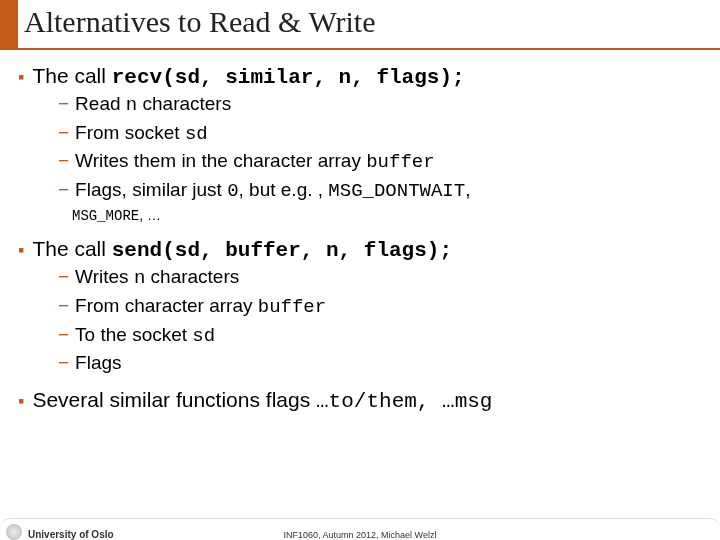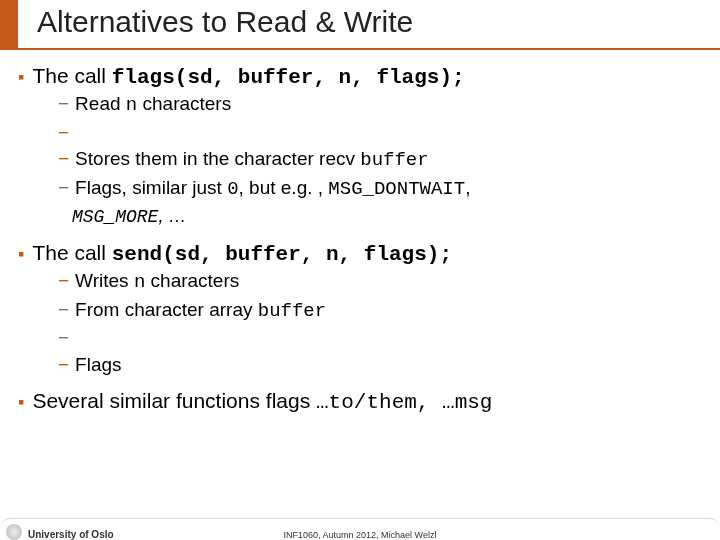--- a/index.html
+++ b/index.html
@@ -17,23 +17,23 @@
     height: 48px;
   }
   .orange-block {
     width: 18px;
     background: #c25a1a;
   }
   .title-text {
     font-size: 30px;
     font-weight: 400;
     color: #222;
-    padding-left: 19px;
+    padding-left: 6px;
     line-height: 44px;
-    font-family: Liberation Sans, sans-serif;
+    font-family: Liberation Serif, serif;
   }
   .title-underline {
     height: 2px;
     background: #c25a1a;
     width: 100%;
   }
   .content {
     padding: 14px 18px 0 18px;
   }
   .top-item {
@@ -66,23 +66,22 @@
   .dash {
     color: #c25a1a;
     margin-right: 6px;
     font-size: 19px;
   }
   .mono {
     font-family: "Courier New", monospace;
   }
   .cont {
     padding-left: 54px;
-    font-size: 18px;
+    font-size: 14px;
     line-height: 1.35;
-    font-style: italic;
   }
   .footer {
     position: absolute;
     bottom: 0;
     left: 0;
     right: 0;
     height: 22px;
     border-top: 1px solid #ddd;
     display: flex;
     align-items: flex-end;
@@ -119,34 +118,35 @@
   <div class="title-text">Alternatives to Read &amp; Write</div>
 </div>
 <div class="title-underline"></div>
 
 <div class="content">
 
   <div class="top-item">
     <div class="bullet-row">
       <span class="square-bullet">▪</span>
       <span>
-        <span>The call </span><span class="mono bold">flags(sd, buffer, n, flags);</span>
+        <span>The call </span><span class="mono bold">recv(sd, similar, n, flags);</span>
       </span>
     </div>
     <div class="sub-list">
       <div class="sub-item">
           <span class="dash">−</span>
           <span><span>Read </span><span class="mono">n</span><span> characters</span></span>
         </div>
       <div class="sub-item">
           <span class="dash">−</span>
+          <span><span>From socket </span><span class="mono">sd</span></span>
         </div>
       <div class="sub-item">
           <span class="dash">−</span>
-          <span><span>Stores them in the character recv </span><span class="mono">buffer</span></span>
+          <span><span>Writes them in the character array </span><span class="mono">buffer</span></span>
         </div>
       <div class="sub-item">
           <span class="dash">−</span>
           <span><span>Flags, similar just </span><span class="mono">0</span><span>, but e.g. , </span><span class="mono">MSG_DONTWAIT</span><span>,</span></span>
         </div>
     </div>
     <div class="cont"><span class="mono">MSG_MORE</span><span>, …</span></div>
   </div>
 
   <div class="top-item">
@@ -160,20 +160,21 @@
       <div class="sub-item">
           <span class="dash">−</span>
           <span><span>Writes </span><span class="mono">n</span><span> characters</span></span>
         </div>
       <div class="sub-item">
           <span class="dash">−</span>
           <span><span>From character array </span><span class="mono">buffer</span></span>
         </div>
       <div class="sub-item">
           <span class="dash">−</span>
+          <span><span>To the socket </span><span class="mono">sd</span></span>
         </div>
       <div class="sub-item">
           <span class="dash">−</span>
           <span><span>Flags</span></span>
         </div>
     </div>
   </div>
 
   <div class="top-item">
     <div class="bullet-row">

